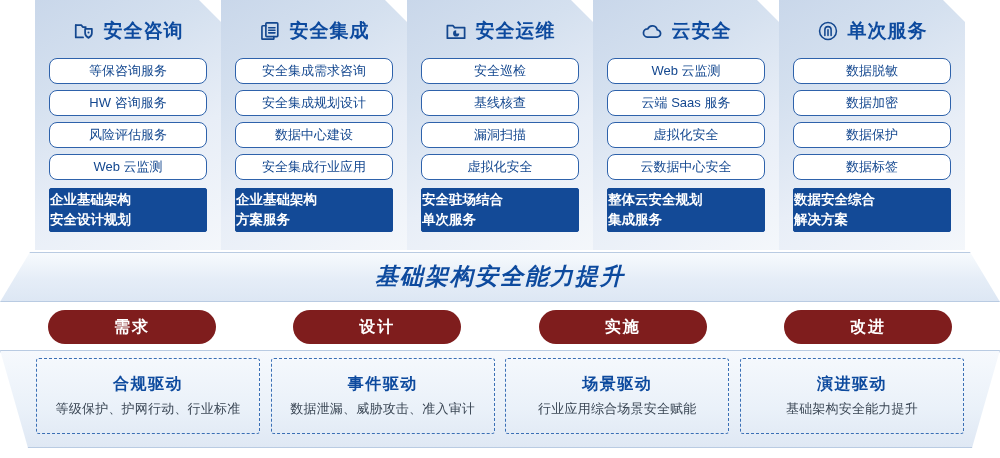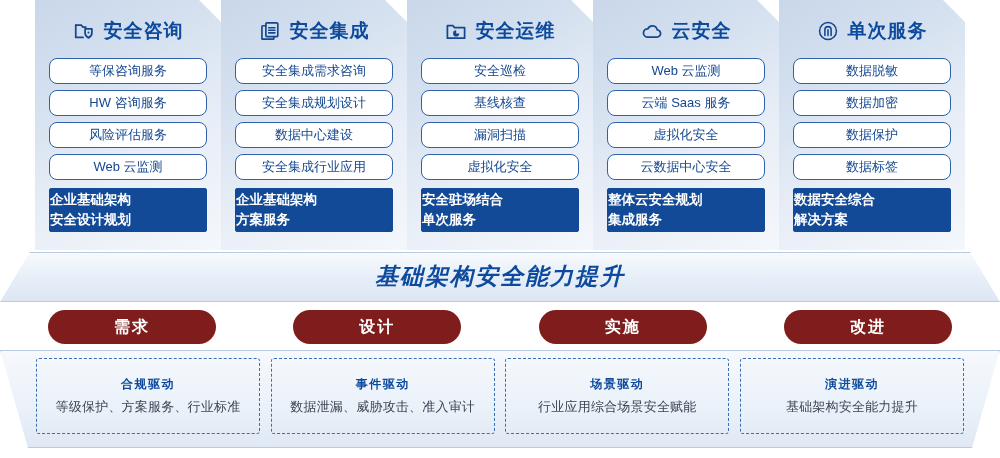--- a/index.html
+++ b/index.html
@@ -195,21 +195,21 @@
     border-radius: 3px;
     box-sizing: border-box;
     display: flex;
     flex-direction: column;
     align-items: center;
     justify-content: center;
     gap: 5px;
     background: transparent;
   }
   .driver-title {
-    font-size: 12px;
+    font-size: 16px;
     font-weight: bold;
     color: #0d4a9e;
     letter-spacing: 1.5px;
     white-space: nowrap;
   }
   .driver-desc {
     font-size: 13px;
     color: #3a4654;
     white-space: nowrap;
     letter-spacing: 0.2px;
@@ -348,21 +348,21 @@
     <div class="pill">设计</div>
     <div class="pill">实施</div>
     <div class="pill">改进</div>
   </div>
 
   <div class="base-wrap">
     <div class="base"></div>
     <div class="drivers">
       <div class="driver">
         <div class="driver-title">合规驱动</div>
-        <div class="driver-desc">等级保护、方案服务、行业标准</div>
+        <div class="driver-desc">等级保护、护网行动、行业标准</div>
       </div>
       <div class="driver">
         <div class="driver-title">事件驱动</div>
         <div class="driver-desc">数据泄漏、威胁攻击、准入审计</div>
       </div>
       <div class="driver">
         <div class="driver-title">场景驱动</div>
         <div class="driver-desc">行业应用综合场景安全赋能</div>
       </div>
       <div class="driver">

